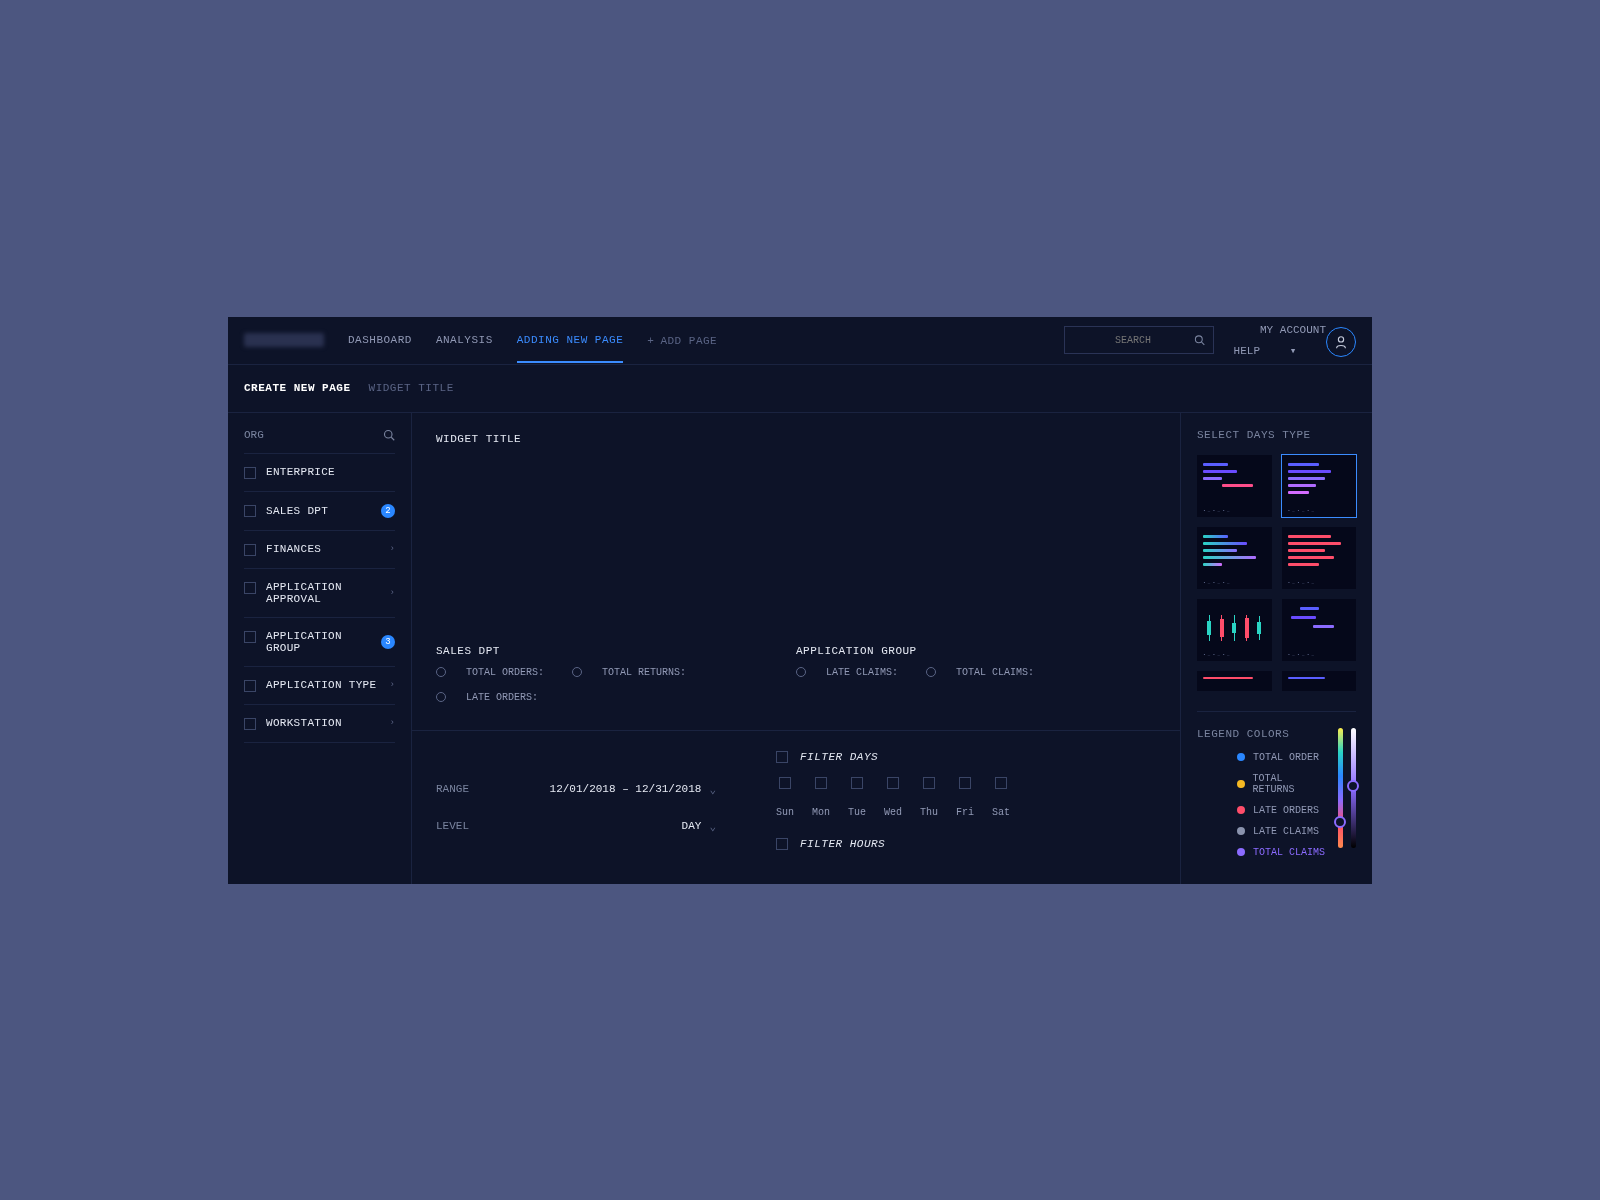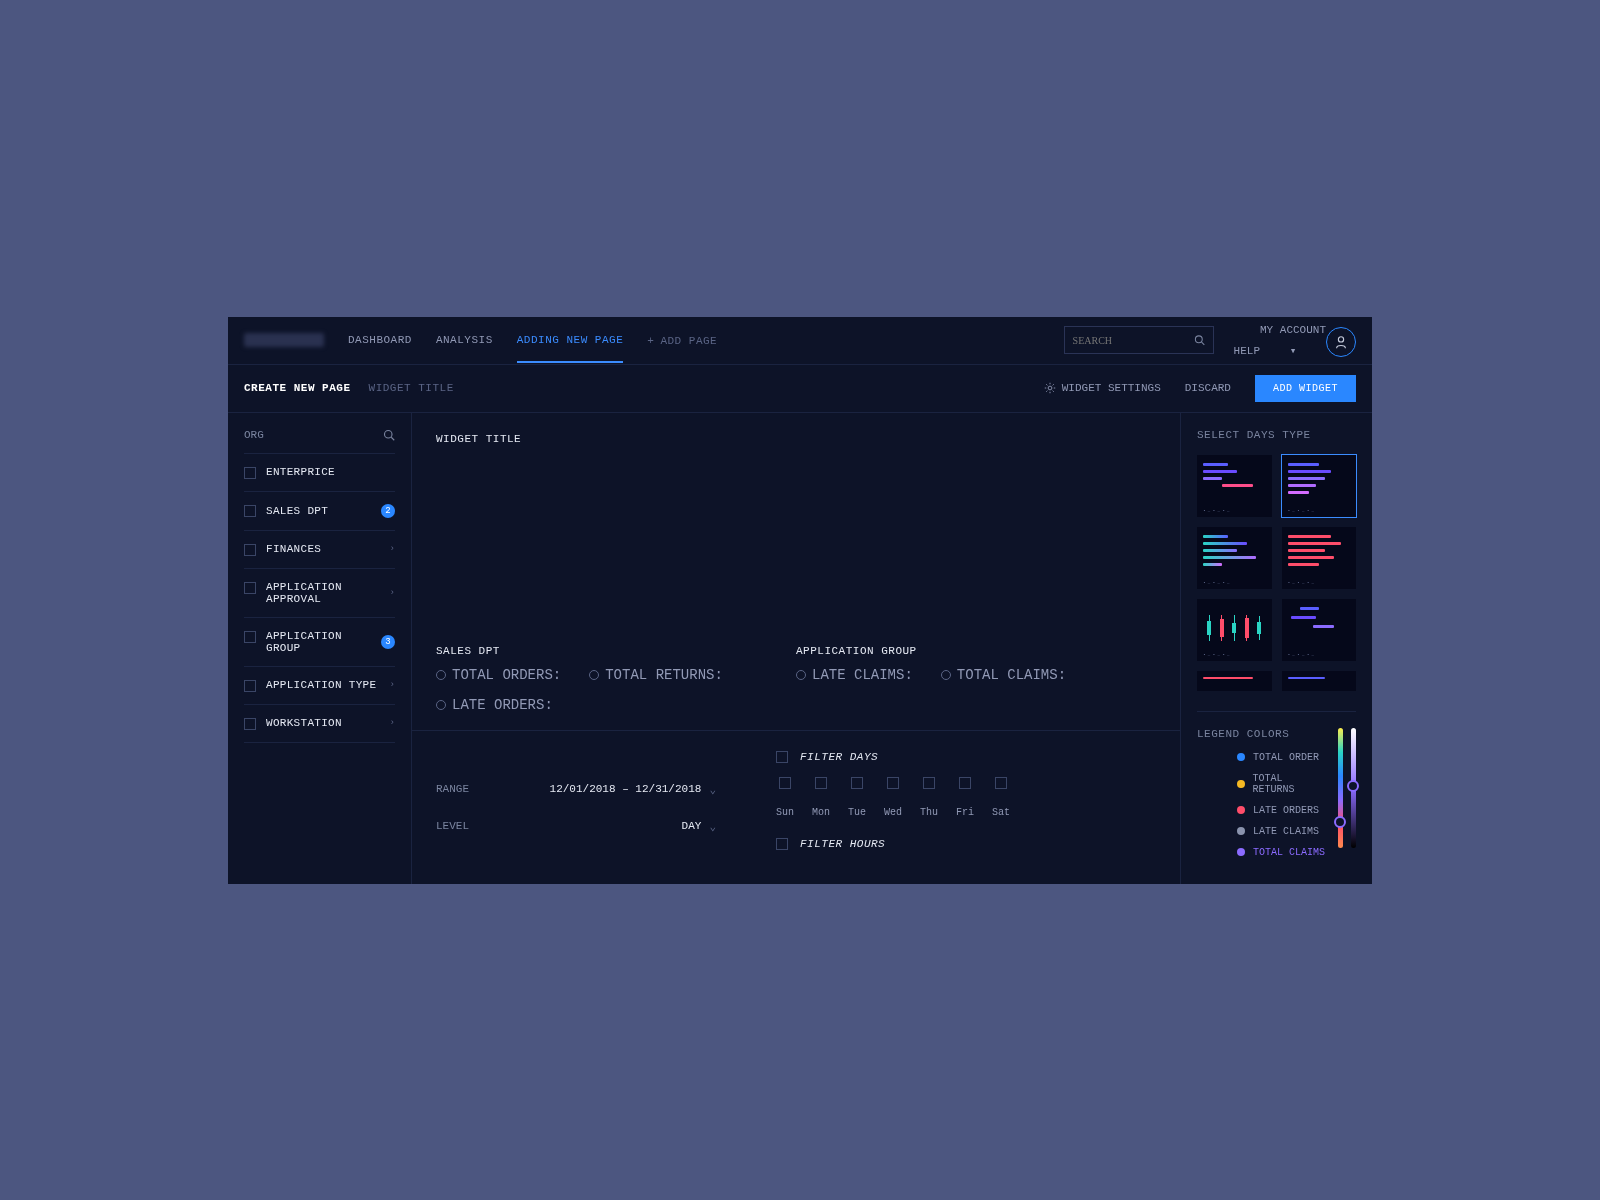--- a/index.html
+++ b/index.html
@@ -50,24 +50,25 @@
   border: 1px solid #2a3356;
   height: 28px;
   width: 150px;
   padding: 0 8px;
   margin-right: 20px;
 }
 .search-box input {
   background: transparent;
   border: none;
   color: #9199b5;
-  font-family: Liberation Serif, serif;
+  font-family: Liberation Mono, monospace;
   font-size: 10px;
   width: 100%;
   outline: none;
+  text-align: center;
 }
 .search-icon { width: 12px; height: 12px; }
 .top-right { display: flex; align-items: flex-end; color: #9199b5; }
 .account { display: flex; align-items: center; gap: 8px; cursor: pointer; flex-direction: column; }
 .avatar-circle {
   width: 30px;
   height: 30px;
   border: 1px solid #2a87ff;
   border-radius: 50%;
   display: flex;
@@ -145,21 +146,21 @@
 }
 .widget-area {
   padding: 20px 24px 16px;
   flex: 1;
 }
 .widget-title { color: #e5e9f3; letter-spacing: 0.5px; margin-bottom: 200px; }
 .data-groups { display: flex; gap: 0; }
 .data-group { flex: 1; }
 .dg-title { color: #e5e9f3; letter-spacing: 0.5px; margin-bottom: 10px; }
 .dg-radios { display: flex; flex-wrap: wrap; gap: 14px 28px; }
-.radio-item { display: flex; align-items: center; gap: 6px; color: #9199b5; font-size: 14px; cursor:pointer; }
+.radio-item { display: flex; align-items: center; gap: 20px; color: #9199b5; font-size: 10px; cursor:pointer; }
 .radio-circle {
   width: 10px;
   height: 10px;
   border: 1px solid #5a6485;
   border-radius: 50%;
 }
 .controls {
   border-top: 1px solid #1a2340;
   padding: 20px 24px;
   display: flex;
@@ -269,31 +270,20 @@
             <path d="M3 15 C3 11 13 11 13 15" fill="none" stroke="#c5cadb" stroke-width="1.3"></path>
           </svg>
       </div>
     </div>
   </div>
 
   <div class="subheader">
     <span class="sub-title">CREATE NEW PAGE</span>
     <span class="sub-sub">WIDGET TITLE</span>
     <div class="spacer"></div>
-    <div class="sub-actions">
-      <div class="link-action">
-        <svg width="12" height="12" viewBox="0 0 16 16">
-            <circle cx="8" cy="8" r="2.5" fill="none" stroke="#9199b5" stroke-width="1.2"></circle>
-            <path d="M8 1v2M8 13v2M1 8h2M13 8h2M3 3l1.5 1.5M11.5 11.5L13 13M13 3l-1.5 1.5M4.5 11.5L3 13" stroke="#9199b5" stroke-width="1.2"></path>
-          </svg>
-        <span>WIDGET SETTINGS</span>
-      </div>
-      <span class="link-action">DISCARD</span>
-      <button class="btn-primary">ADD WIDGET</button>
-    </div>
   </div>
 
   <div class="main">
 
     <div class="sidebar">
       <div class="side-head">
         <span>ORG</span>
         <svg width="12" height="12" viewBox="0 0 16 16">
             <circle cx="7" cy="7" r="5" fill="none" stroke="#7a849f" stroke-width="1.5"></circle>
             <line x1="11" y1="11" x2="15" y2="15" stroke="#7a849f" stroke-width="1.5"></line>

